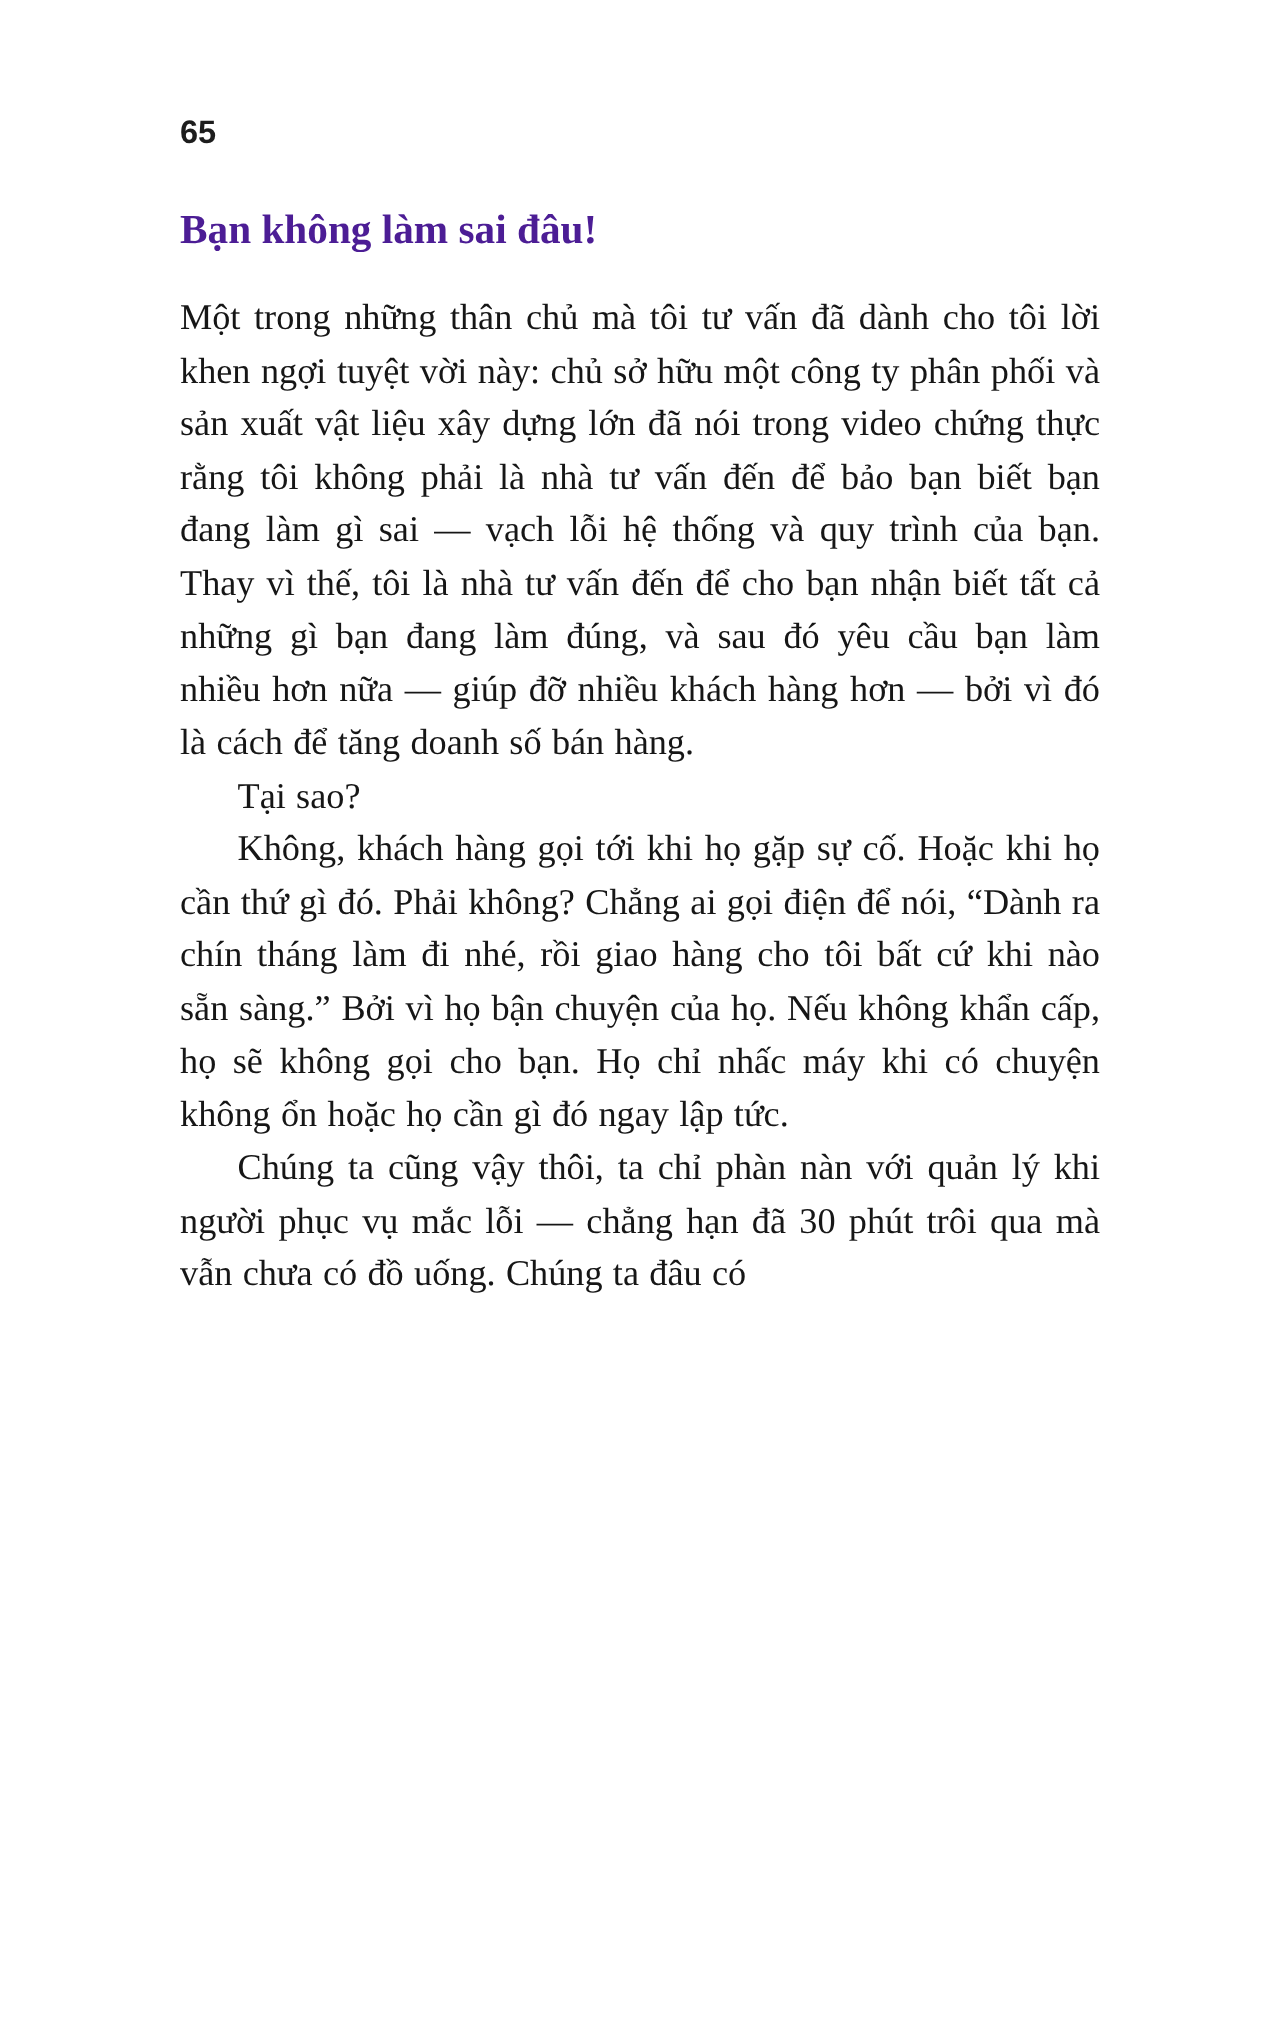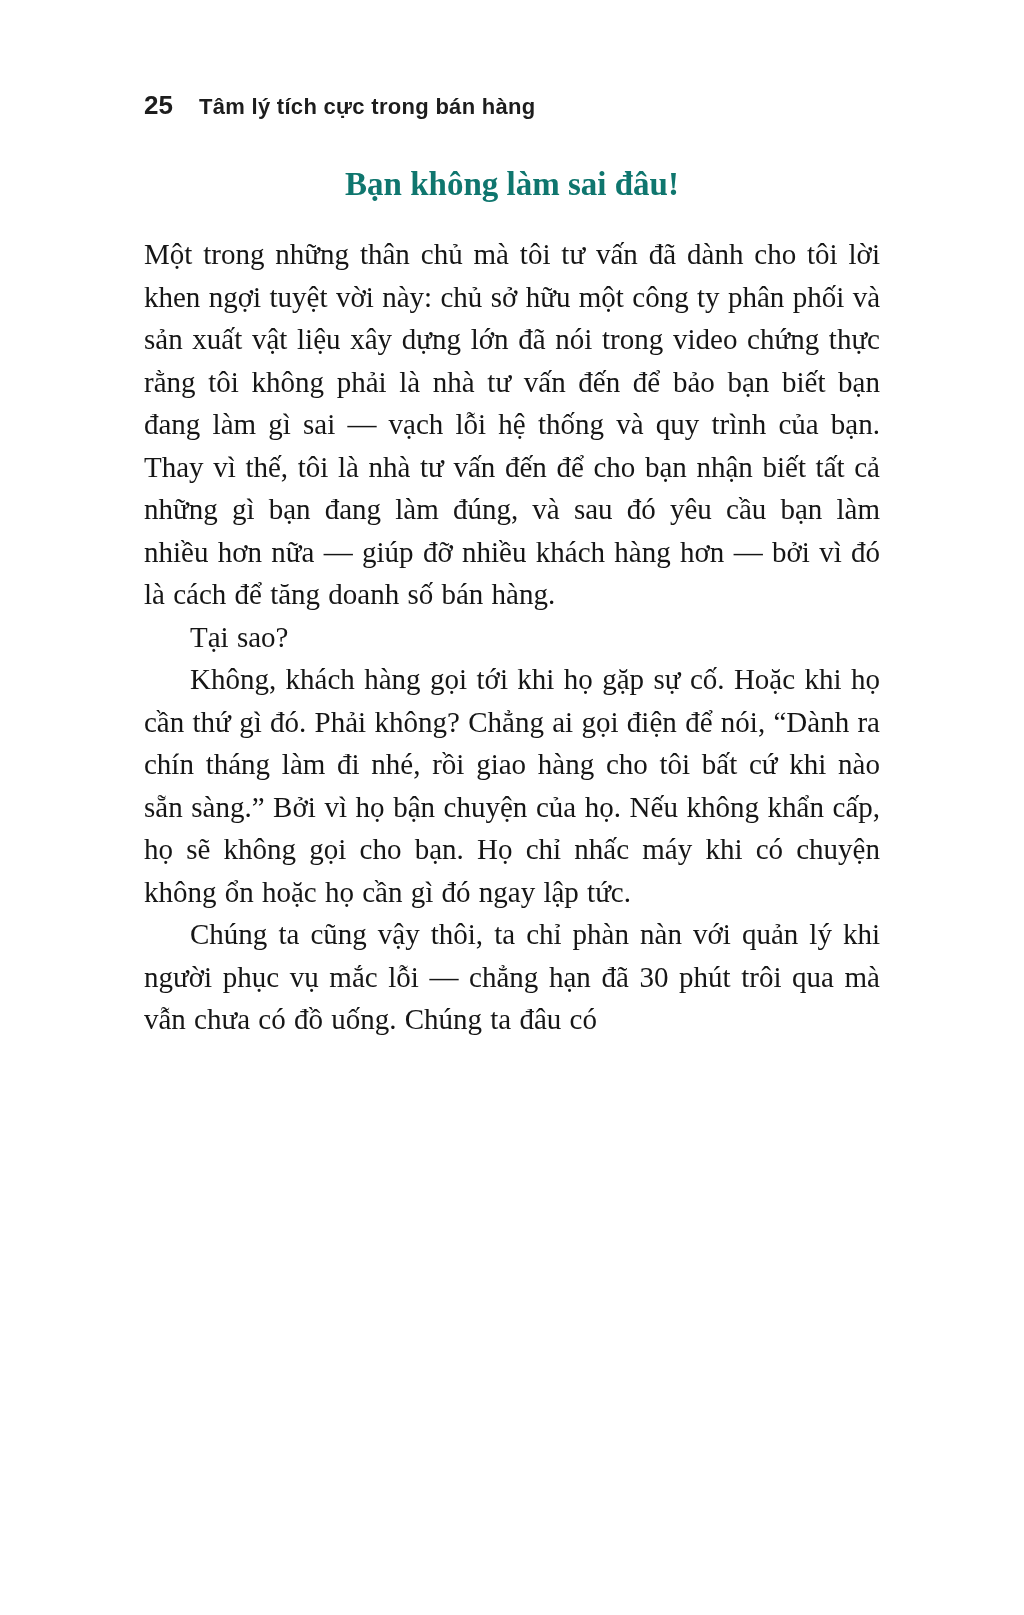--- a/index.html
+++ b/index.html
@@ -38,44 +38,42 @@
     line-height: 1;
   }
   .page-body {
     margin-top: 48px;
   }
   .section-heading {
     font-family: "Liberation Serif", "DejaVu Serif", serif;
     font-size: 33px;
     font-weight: 700;
     margin: 0 0 30px 0;
-    color: #0f766e;
-    text-align: center;
+    color: #4c1d95;
   }
   .para {
     font-size: 29px;
     line-height: 42.5px;
     text-align: justify;
     margin: 0;
     text-indent: 46px;
     color: #161616;
     word-spacing: 1px;
   }
   .para.no-indent {
     text-indent: 0;
   }
 </style>
 </head>
 <body>
 
 <div class="page">
 
   <header class="page-header">
-    <span class="page-number">25</span>
-    <span class="running-title">Tâm lý tích cực trong bán hàng</span>
+    <span class="page-number">65</span>
   </header>
 
   <main class="page-body">
 
     <h1 class="section-heading">Bạn không làm sai đâu!</h1>
 
     <p class="para no-indent">Một trong những thân chủ mà tôi tư vấn đã dành cho tôi lời khen ngợi tuyệt vời này: chủ sở hữu một công ty phân phối và sản xuất vật liệu xây dựng lớn đã nói trong video chứng thực rằng tôi không phải là nhà tư vấn đến để bảo bạn biết bạn đang làm gì sai — vạch lỗi hệ thống và quy trình của bạn. Thay vì thế, tôi là nhà tư vấn đến để cho bạn nhận biết tất cả những gì bạn đang làm đúng, và sau đó yêu cầu bạn làm nhiều hơn nữa — giúp đỡ nhiều khách hàng hơn — bởi vì đó là cách để tăng doanh số bán hàng.</p>
 
 
     <p class="para">Tại sao?</p>

